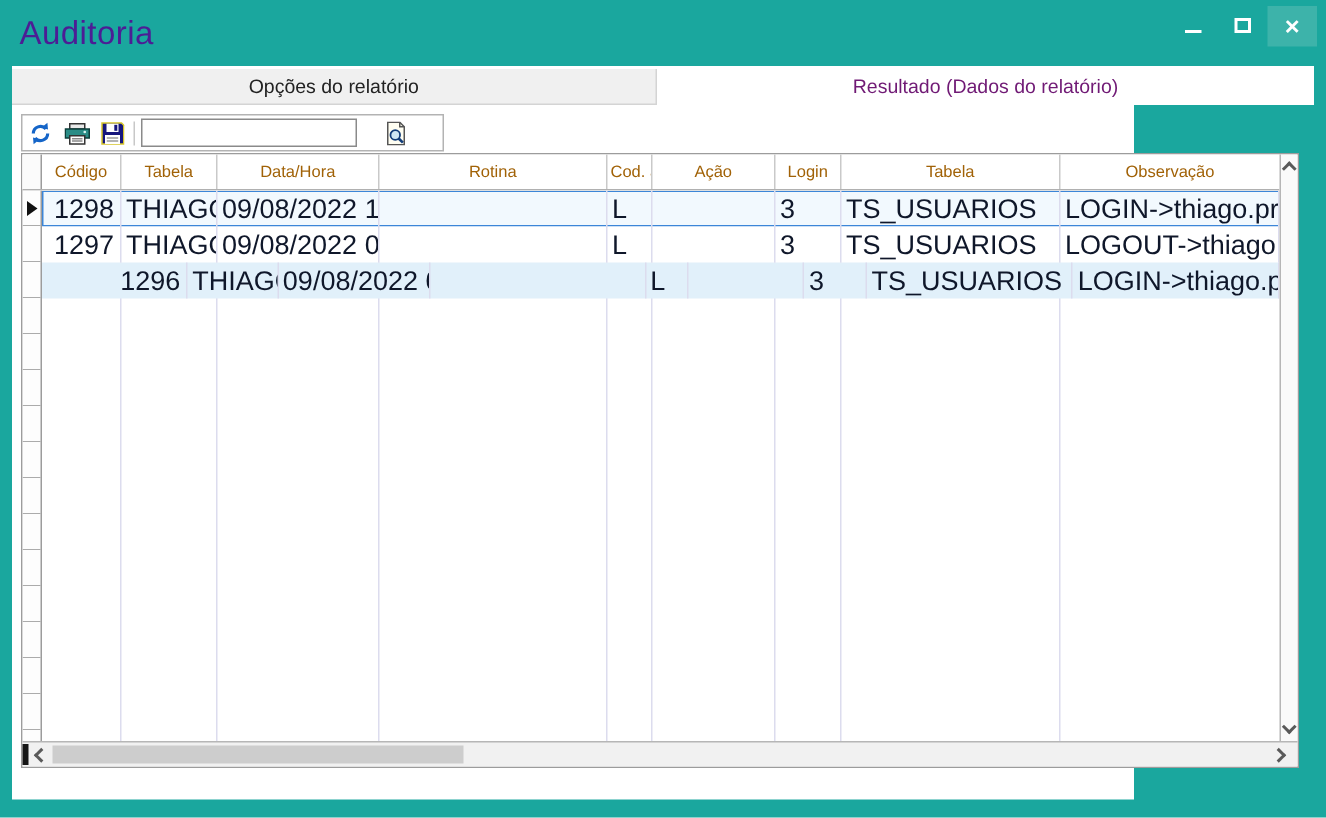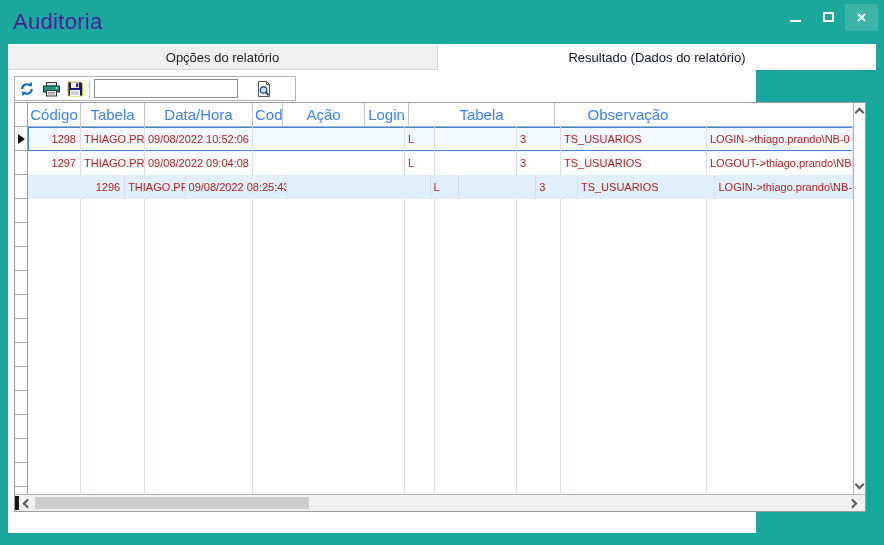--- a/index.html
+++ b/index.html
@@ -22,55 +22,55 @@
   .content { position:absolute; left:8px; top:44px; width:748px; height:489px; background:#ffffff; }
 
   
   .tabstrip { position:absolute; left:0; top:0; width:868px; height:26px; background:#fff; }
   .tab-inactive { position:absolute; left:0; top:2px; width:430px; height:24px; background:#f0f0f0;
                   border-bottom:1px solid #d4d4d4; border-right:1px solid #d4d4d4;
                   display:flex; align-items:center; justify-content:center;
                   font-size:13px; color:#222; }
   .tab-active { position:absolute; left:430px; top:0; width:438px; height:26px; background:#ffffff;
                 display:flex; align-items:center; justify-content:center;
-                font-size:13px; color:#0f172a; }
+                font-size:13px; color:#701a75; }
 
   
   .toolbar { position:absolute; left:6px; top:32px; width:282px; height:25px; background:#fff;
              border:1px solid #b3b3b3; display:flex; align-items:center; }
   .tbtn { width:24px; height:21px; display:flex; align-items:center; justify-content:center; cursor:default; }
   .tb-sep { width:1px; height:16px; background:#c8c8c8; margin:0 4px 0 2px; }
   .tb-input { width:144px; height:19px; border:1px solid #8a8a8a; background:#fff; font-size:12px; padding:0 3px;
               font-family:"Liberation Sans", sans-serif; }
   .tb-preview { margin-left:14px; }
   .displayed-at { position:absolute; right:10px; top:36px; font-size:12px; color:#8c8c8c; }
 
   
   .grid { position:absolute; left:6px; top:58px; width:852px; height:410px; border:1px solid #9c9c9c; background:#fff; }
 
   .g-header { position:absolute; left:0; top:0; right:12px; height:24px; display:flex; background:#fff; border-bottom:1px solid #b0b0b0; }
   .gh-ind { width:13px; border-right:1px solid #9c9c9c; background:#fbfbfb; }
   .gh-cell { height:100%; display:flex; align-items:center; justify-content:center;
-             font-size:15px; color:#3b82f6; border-right:1px solid #c9c9c9;
+             font-size:11px; color:#a16207; border-right:1px solid #c9c9c9;
              white-space:nowrap; overflow:hidden; }
   .gh-cell.clip-left { justify-content:flex-start; padding-left:2px; }
 
   .g-body { position:absolute; left:0; top:24px; right:12px; bottom:17px; overflow:hidden; }
   .vline { position:absolute; top:0; bottom:0; width:1px; background:#dcdcee; }
   .ind-strip { position:absolute; left:0; top:0; bottom:0; width:13px; background:#fdfdfd;
                border-right:1px solid #9c9c9c;
                background-image:repeating-linear-gradient(to bottom, transparent 0 23px, #ababab 23px 24px); }
   .row-marker { position:absolute; left:3px; top:7px; width:0; height:0;
                 border-left:7px solid #111; border-top:5px solid transparent; border-bottom:5px solid transparent; }
 
   .g-rows { position:absolute; left:13px; top:0; right:0; }
   .g-row { display:flex; height:24px; background:#fff; }
   .g-row.selected { background:#f2f9fe; box-shadow:inset 0 0 0 1px #3c86d8; }
   .g-row.alt { background:#e1f0fa;padding-left:47px; }
-  .g-cell { height:100%; display:flex; align-items:center; font-size:11px; color:#b91c1c;
+  .g-cell { height:100%; display:flex; align-items:center; font-size:18px; color:#0f172a;
             border-right:1px solid #dcdcee; padding-left:3px;
             white-space:nowrap; overflow:hidden; }
   .g-cell.num { justify-content:flex-end; padding-right:4px; padding-left:0; }
 
   
   .v-scroll { position:absolute; top:0; right:0; bottom:17px; width:12px; background:#fafafa; border-left:1px solid #b6b6b6; }
   .h-scroll { position:absolute; left:0; right:0; bottom:0; height:17px; background:#f1f1f1; border-top:1px solid #b6b6b6; }
   .h-thumb { position:absolute; left:20px; top:2px; width:274px; height:12px; background:#cdcdcd; }
   .h-blackbar { position:absolute; left:0; top:1px; width:4px; height:14px; background:#161616; }
 
@@ -152,20 +152,21 @@
       </div>
     </div>
 
     <div class="grid">
 
       <div class="g-header">
         <div class="gh-ind"></div>
         <div class="gh-cell" style="width:53px">Código</div>
         <div class="gh-cell" style="width:64px">Tabela</div>
         <div class="gh-cell" style="width:108px">Data/Hora</div>
+        <div class="gh-cell" style="width:152px">Rotina</div>
         <div class="gh-cell clip-left" style="width:30px">Cod. ação</div>
         <div class="gh-cell" style="width:82px">Ação</div>
         <div class="gh-cell" style="width:44px">Login</div>
         <div class="gh-cell" style="width:146px">Tabela</div>
         <div class="gh-cell" style="width:146px; border-right:none">Observação</div>
       </div>
 
       <div class="g-body">
         <div class="vline" style="left:65px"></div>
         <div class="vline" style="left:129px"></div>

